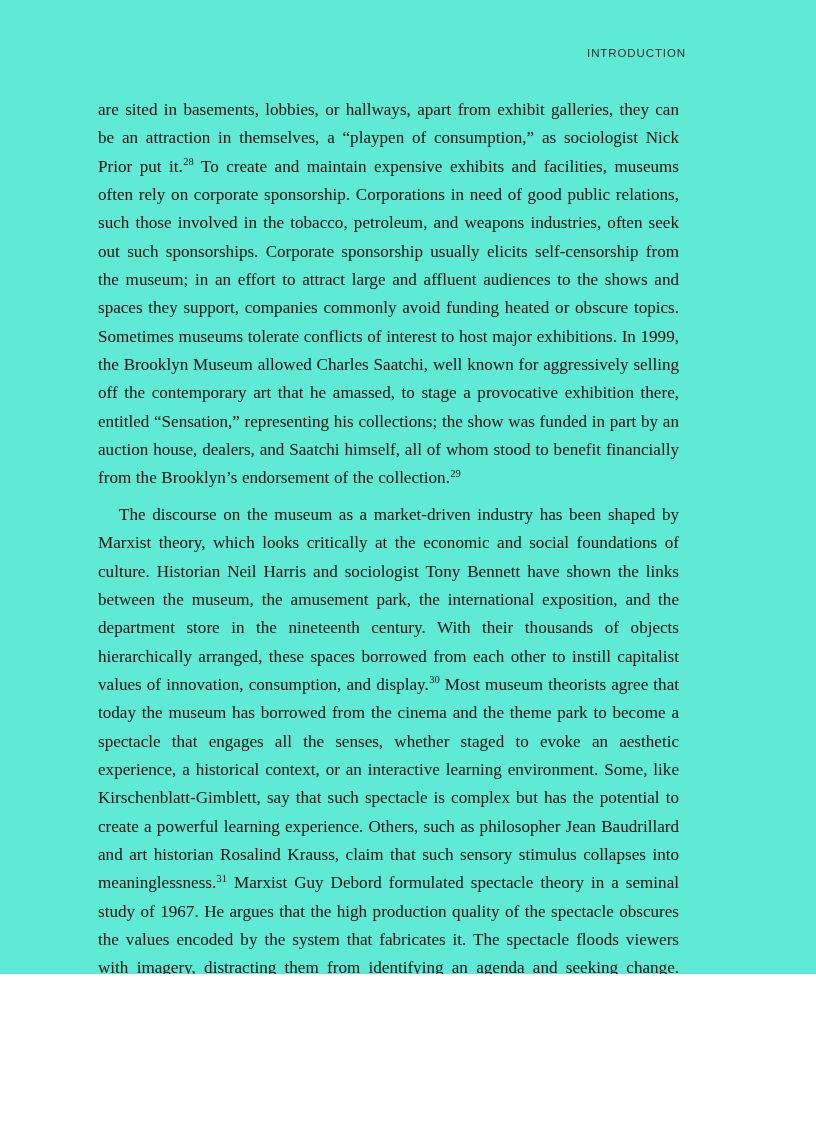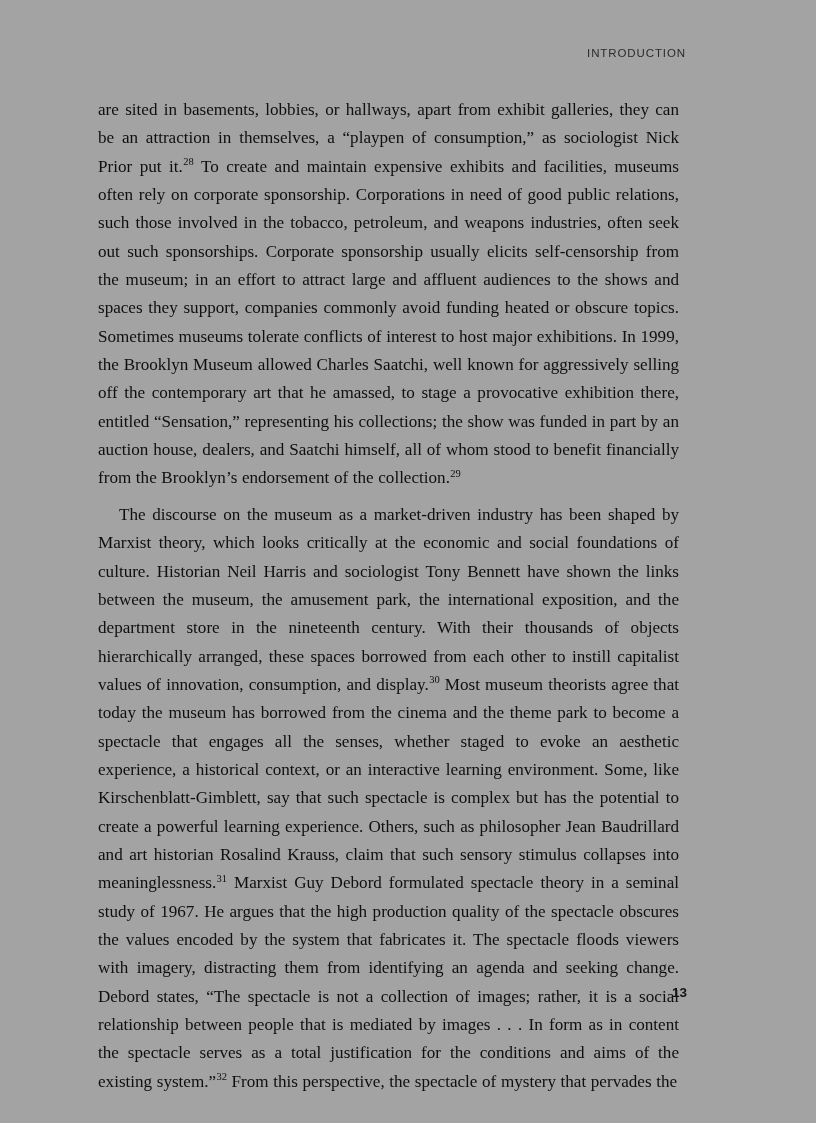--- a/index.html
+++ b/index.html
@@ -3,22 +3,22 @@
 <meta charset="utf-8">
 <style>
   html, body {
     margin: 0;
     padding: 0;
     background: #ffffff;
   }
   .page {
     position: relative;
     width: 816px;
-    height: 1123px;
-    background: #a3a3a3;
+    height: 974px;
+    background: #5eead4;
     overflow: hidden;
     box-sizing: border-box;
   }
   .running-header {
     position: absolute;
     top: 48px;
     left: 90px;
     right: 130px;
     text-align: right;
     font-family: "Liberation Sans", sans-serif;

